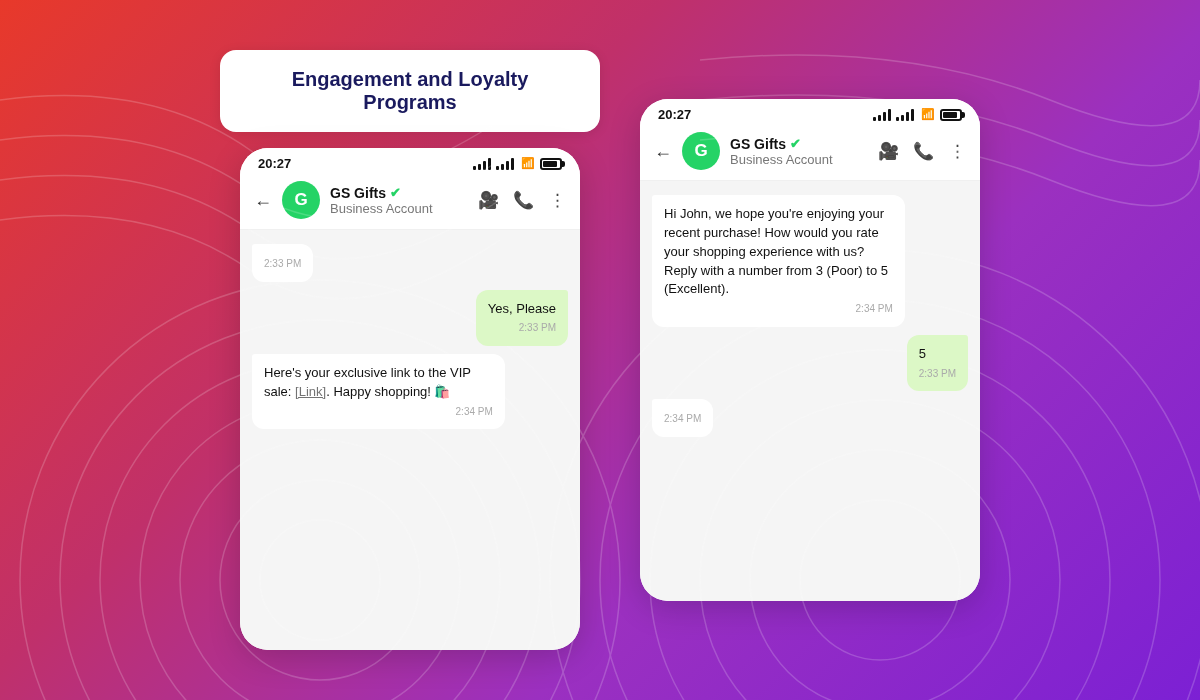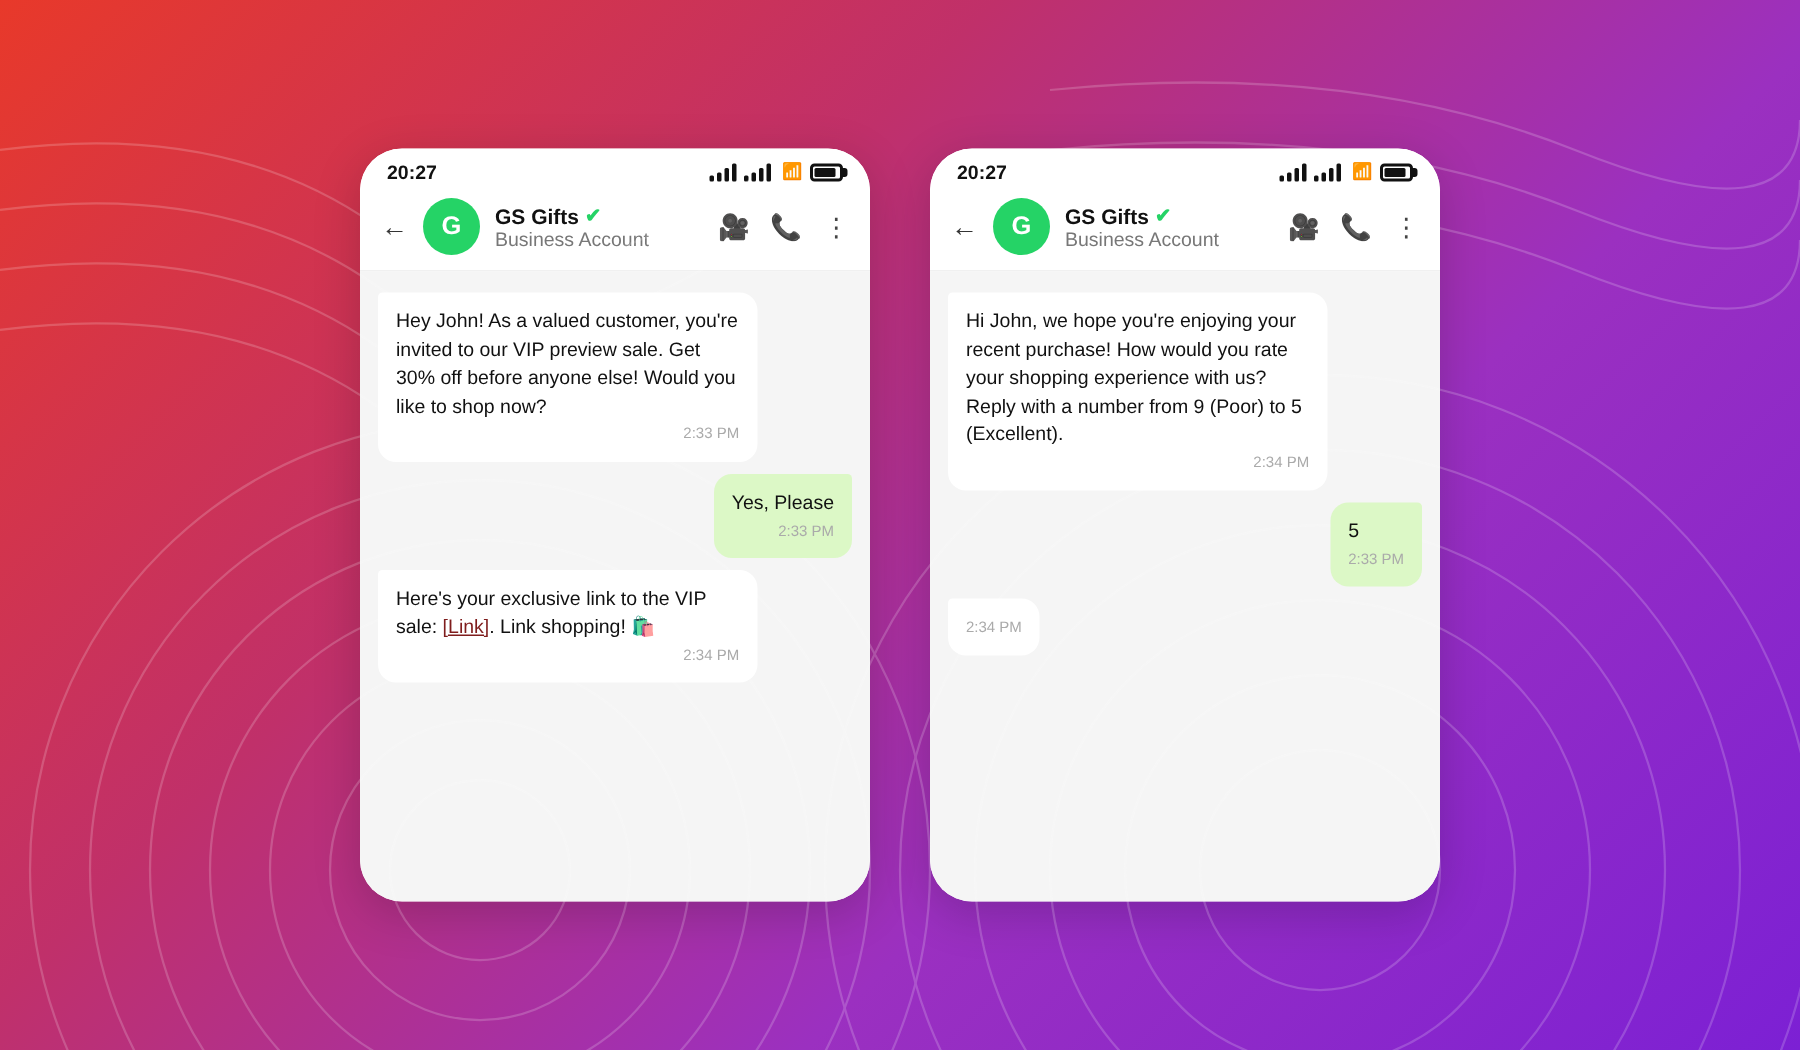--- a/index.html
+++ b/index.html
@@ -218,21 +218,21 @@
       flex-direction: column;
     }
     .msg-row.sent {
       align-items: flex-start;
     }
     .msg-row.received {
       align-items: flex-start;
     }
 
     .link-text {
-      color: #7f1d1d;
+      color: #737373;
       text-decoration: underline;
     }
   </style>
 </head>
 <body>
 
 <div class="bg-waves">
   <svg viewBox="0 0 1200 700" preserveAspectRatio="xMidYMid slice">
 
     <g stroke="white" stroke-width="1.5" fill="none">
@@ -259,20 +259,23 @@
       <circle cx="880" cy="580" r="330"></circle>
 
       <path d="M700,60 Q900,40 1050,100 T1200,80"></path>
       <path d="M700,100 Q900,80 1050,140 T1200,120"></path>
       <path d="M700,140 Q900,120 1050,180 T1200,160"></path>
     </g>
   </svg>
 </div>
 
 <div class="panel">
+  <div class="panel-title-box">
+    <h2>Engagement and Loyalty Programs</h2>
+  </div>
 
   <div class="phone">
 
     <div class="phone-status-bar">
       <span>20:27</span>
       <div class="status-icons">
         <div class="signal-bars">
           <span style="height:4px"></span>
           <span style="height:6px"></span>
           <span style="height:9px"></span>
@@ -305,35 +308,34 @@
         <span>🎥</span>
         <span>📞</span>
         <span>⋮</span>
       </div>
     </div>
 
     <div class="phone-chat">
 
       <div class="msg-row received">
         <div class="msg-bubble received">
-          <span>Hey John! As a valued customer, you're invited to our VIP preview sale. Get 30% off before anyone else! Would you like to shop now?</span>
           <div class="msg-time">2:33 PM</div>
         </div>
       </div>
 
       <div class="msg-row sent">
         <div class="msg-bubble sent">
           <span>Yes, Please</span>
           <div class="msg-time">2:33 PM</div>
         </div>
       </div>
 
       <div class="msg-row received">
         <div class="msg-bubble received">
-          <span>Here's your exclusive link to the VIP sale: </span><span class="link-text">[Link]</span><span>. Link shopping! 🛍️</span>
+          <span>Here's your exclusive link to the VIP sale: </span><span class="link-text">[Link]</span><span>. Happy shopping! 🛍️</span>
           <div class="msg-time">2:34 PM</div>
         </div>
       </div>
     </div>
   </div>
 </div>
 
 <div class="panel">
 
   <div class="phone">
@@ -374,21 +376,21 @@
         <span>🎥</span>
         <span>📞</span>
         <span>⋮</span>
       </div>
     </div>
 
     <div class="phone-chat">
 
       <div class="msg-row received">
         <div class="msg-bubble received">
-          <span>Hi John, we hope you're enjoying your recent purchase! How would you rate your shopping experience with us? Reply with a number from 9 (Poor) to 5 (Excellent).</span>
+          <span>Hi John, we hope you're enjoying your recent purchase! How would you rate your shopping experience with us? Reply with a number from 3 (Poor) to 5 (Excellent).</span>
           <div class="msg-time">2:34 PM</div>
         </div>
       </div>
 
       <div class="msg-row sent">
         <div class="msg-bubble sent">
           <span>5</span>
           <div class="msg-time">2:33 PM</div>
         </div>
       </div>

